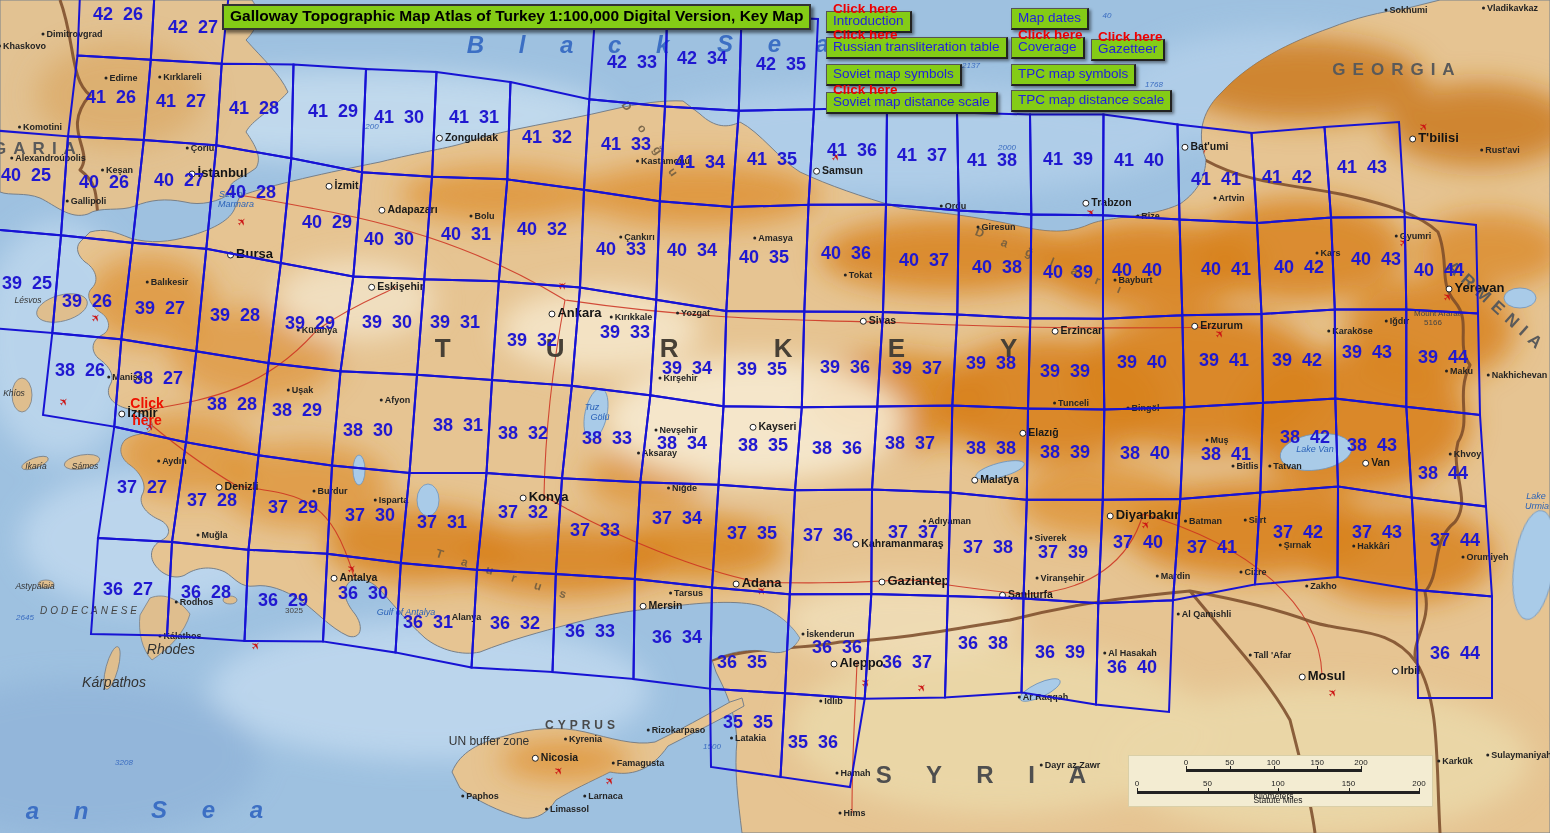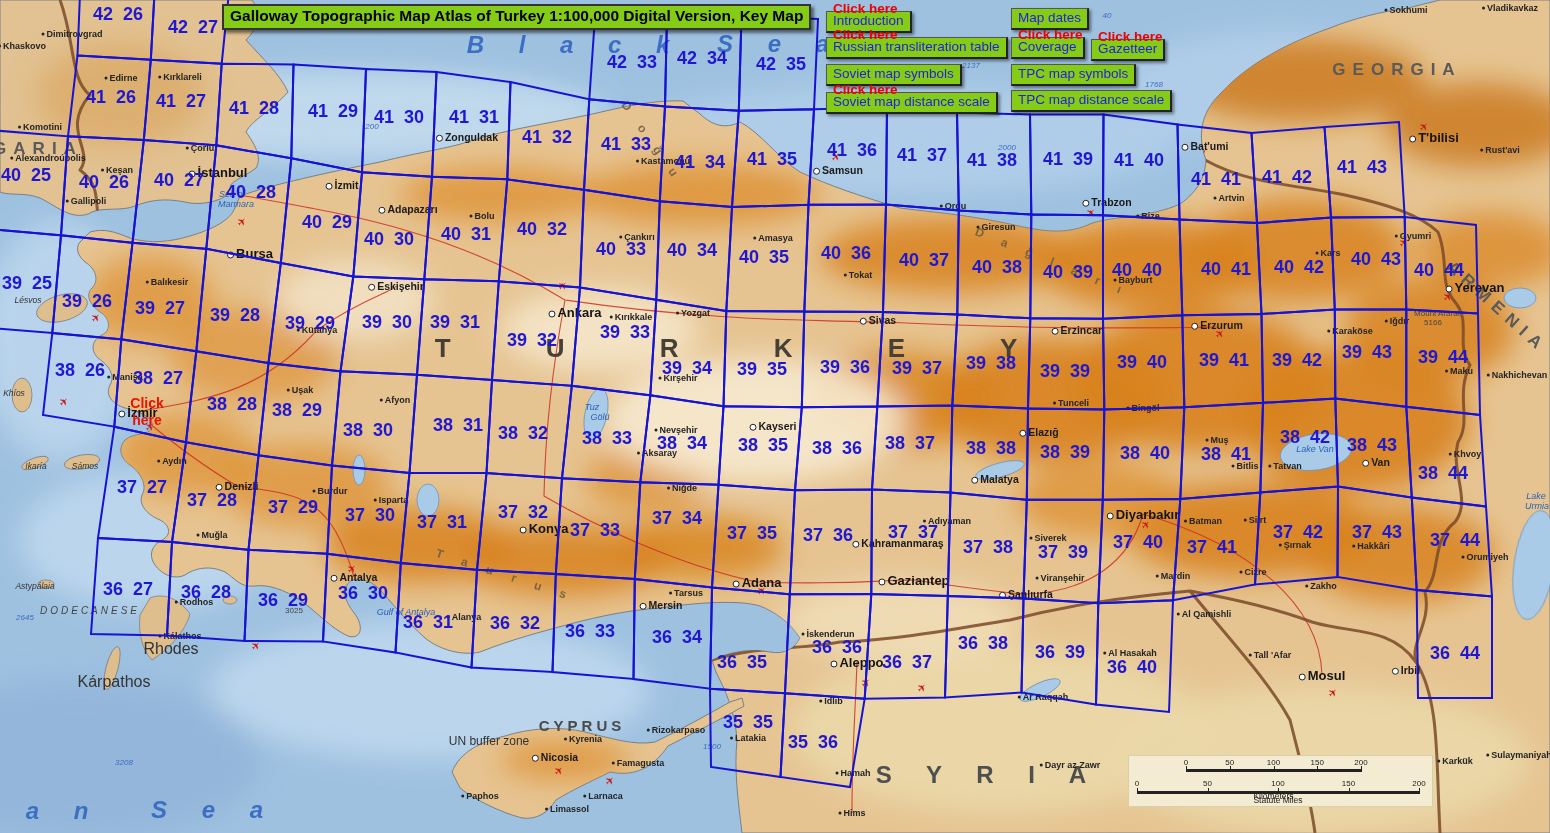--- a/index.html
+++ b/index.html
@@ -16,23 +16,23 @@
   .k-city-lg{font-size:13px;font-weight:bold;color:#141414;}
   .k-city{font-size:10.5px;font-weight:bold;color:#1a1a1a;}
   .k-town{font-size:9px;font-weight:bold;color:#242424;}
   .k-city-lg::before,.k-city::before{content:"";display:inline-block;width:5px;height:5px;
       border:1.5px solid #222;border-radius:50%;background:#fff;margin-right:2px;vertical-align:-1px;}
   .k-town::before{content:"";display:inline-block;width:3px;height:3px;border-radius:50%;
       background:#222;margin-right:2px;vertical-align:1px;}
   .k-country{font-size:17px;font-weight:bold;color:#5a5a5a;letter-spacing:7px;}
   .k-country-lg{font-size:24px;font-weight:bold;color:#4f4f4f;letter-spacing:14px;}
   .k-country-xl{font-size:26px;font-weight:bold;color:#474036;letter-spacing:44px;}
-  .k-country-sm{font-size:15px;font-weight:bold;color:#4a4a4a;letter-spacing:4px;}
+  .k-country-sm{font-size:12px;font-weight:bold;color:#4a4a4a;letter-spacing:4px;}
   .k-region{font-size:10px;font-style:italic;color:#444;letter-spacing:3px;}
-  .k-island{font-size:16px;color:#333;}
+  .k-island{font-size:14px;font-style:italic;color:#333;}
   .k-island-sm{font-size:8.5px;font-style:italic;color:#333;}
   .k-sea-xl{font-size:24px;font-style:italic;font-weight:bold;color:#3c6fc4;letter-spacing:14px;}
   .k-sea-sm{font-size:9px;font-style:italic;color:#2a62b8;}
   .k-range{font-size:12px;font-weight:bold;color:#6b5a40;letter-spacing:8px;opacity:.85;}
   .k-spot{font-size:8px;color:#444;}
   .k-spot-sea{font-size:8px;font-style:italic;color:#3a6cc0;}
   .k-note{font-size:12px;color:#333;}
   .plane{position:absolute;transform:translate(-50%,-50%) rotate(-45deg);color:#cc1414;
          font-size:11px;z-index:2;}
 
@@ -227,21 +227,21 @@
       <div class="glabel k-island-sm" style="left: 85px; top: 466px;">Sámos</div>
       <div class="glabel k-island-sm" style="left: 36px; top: 466px;">Ikaría</div>
       <div class="glabel k-island-sm" style="left: 35px; top: 586px;">Astypálaia</div>
       <div class="glabel k-town" style="left: 194px; top: 602px;">Rodhos</div>
       <div class="glabel k-town" style="left: 180px; top: 636px;">Kálathos</div>
       <div class="glabel k-note" style="left: 489px; top: 741px;">UN buffer zone</div>
       <div class="glabel k-city-lg" style="left: 218px; top: 172px;">İstanbul</div>
       <div class="glabel k-city-lg" style="left: 250px; top: 253px;">Bursa</div>
       <div class="glabel k-city-lg" style="left: 575px; top: 312px;">Ankara</div>
       <div class="glabel k-city-lg" style="left: 138px; top: 412px;">İzmir</div>
-      <div class="glabel k-city-lg" style="left: 544px; top: 496px; margin-top: 32px;">Konya</div>
+      <div class="glabel k-city-lg" style="left: 544px; top: 496px;">Konya</div>
       <div class="glabel k-city-lg" style="left: 757px; top: 582px;">Adana</div>
       <div class="glabel k-city-lg" style="left: 1143px; top: 514px;">Diyarbakır</div>
       <div class="glabel k-city-lg" style="left: 914px; top: 580px;">Gaziantep</div>
       <div class="glabel k-city-lg" style="left: 857px; top: 662px;">Aleppo</div>
       <div class="glabel k-city-lg" style="left: 1322px; top: 675px;">Mosul</div>
       <div class="glabel k-city-lg" style="left: 1434px; top: 137px;">T'bilisi</div>
       <div class="glabel k-city-lg" style="left: 1475px; top: 287px;">Yerevan</div>
       <div class="glabel k-city" style="left: 396px; top: 286px;">Eskişehir</div>
       <div class="glabel k-city" style="left: 342px; top: 185px;">İzmit</div>
       <div class="glabel k-city" style="left: 408px; top: 209px;">Adapazarı</div>

